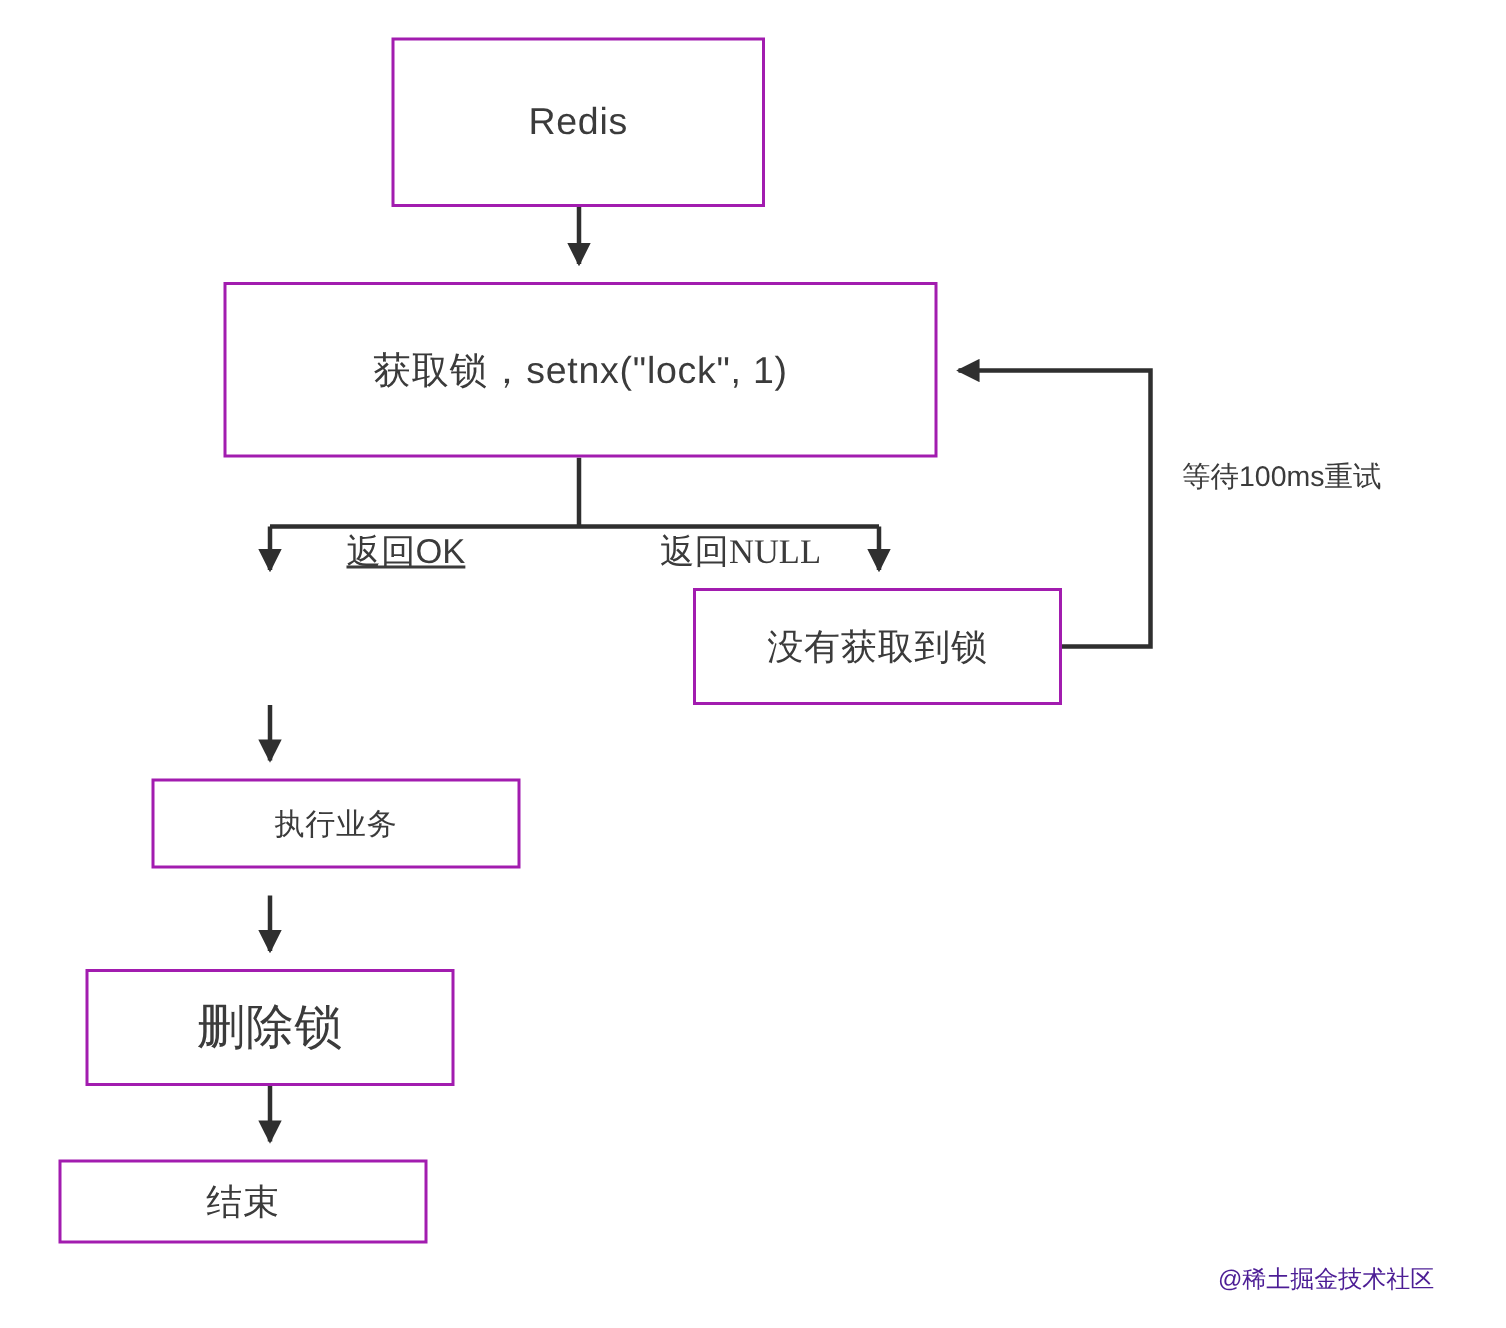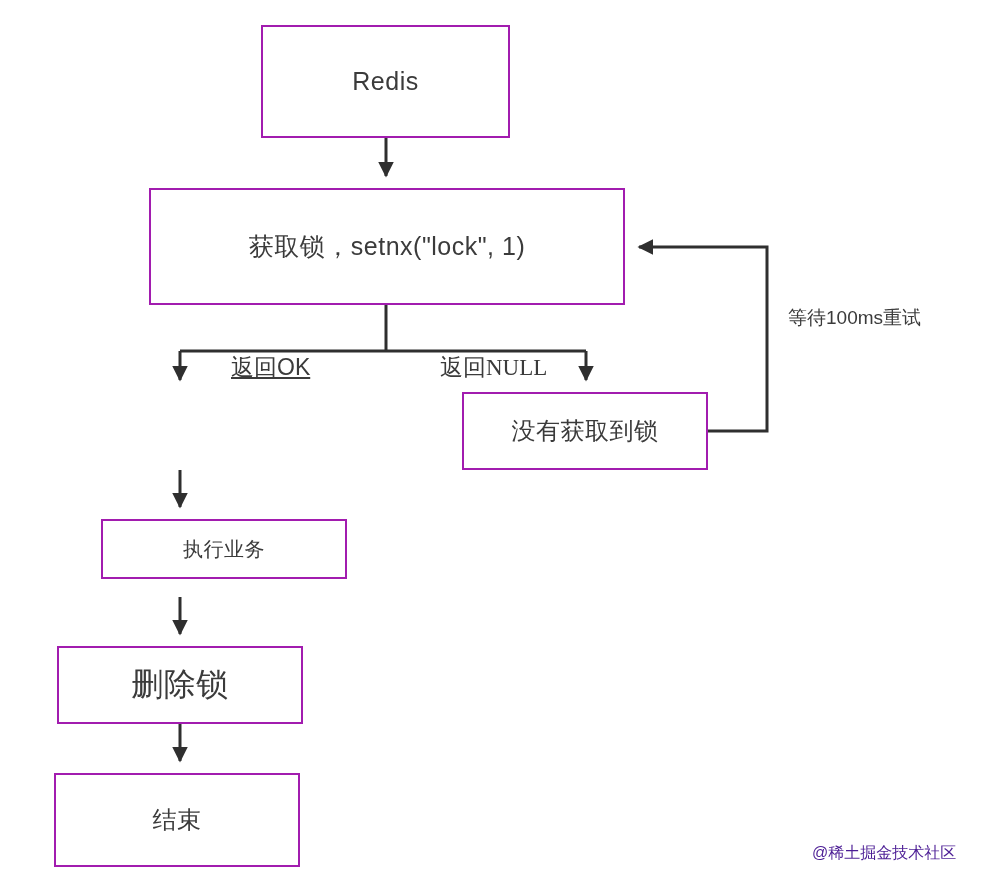--- a/index.html
+++ b/index.html
@@ -39,21 +39,21 @@
     display: block;
     text-align: center;
     white-space: nowrap;
   }
   #node-redis      { left: 261px; top: 25px;  width: 249px; height: 113px; font-size: 25px; }
   #node-acquire    { left: 149px; top: 188px; width: 476px; height: 117px; font-size: 25px; }
   #node-got-lock   { left: 57px;  top: 392px; width: 246px; height: 78px;  font-size: 24px; }
   #node-no-lock    { left: 462px; top: 392px; width: 246px; height: 78px;  font-size: 24px; justify-content: center; }
   #node-business   { left: 57px;  top: 519px; width: 246px; height: 60px;  font-size: 20px; margin-left: 44px; }
   #node-del-lock   { left: 57px;  top: 646px; width: 246px; height: 78px;  font-size: 32px; }
-  #node-end        { left: 54px;  top: 773px; width: 246px; height: 94px;  font-size: 24px; }
+  #node-end        { left: 39px;  top: 773px; width: 246px; height: 56px;  font-size: 24px; }
 
   .edge-label {
     position: absolute;
     color: #3b3b3b;
     font-size: 23px;
     white-space: nowrap;
   }
   #label-ok      { left: 231px; top: 352px; text-decoration: underline; }
   #label-null    { left: 440px; top: 352px; font-family: Liberation Serif, serif; }
   #label-retry   { left: 788px; top: 305px; font-size: 19px; }

